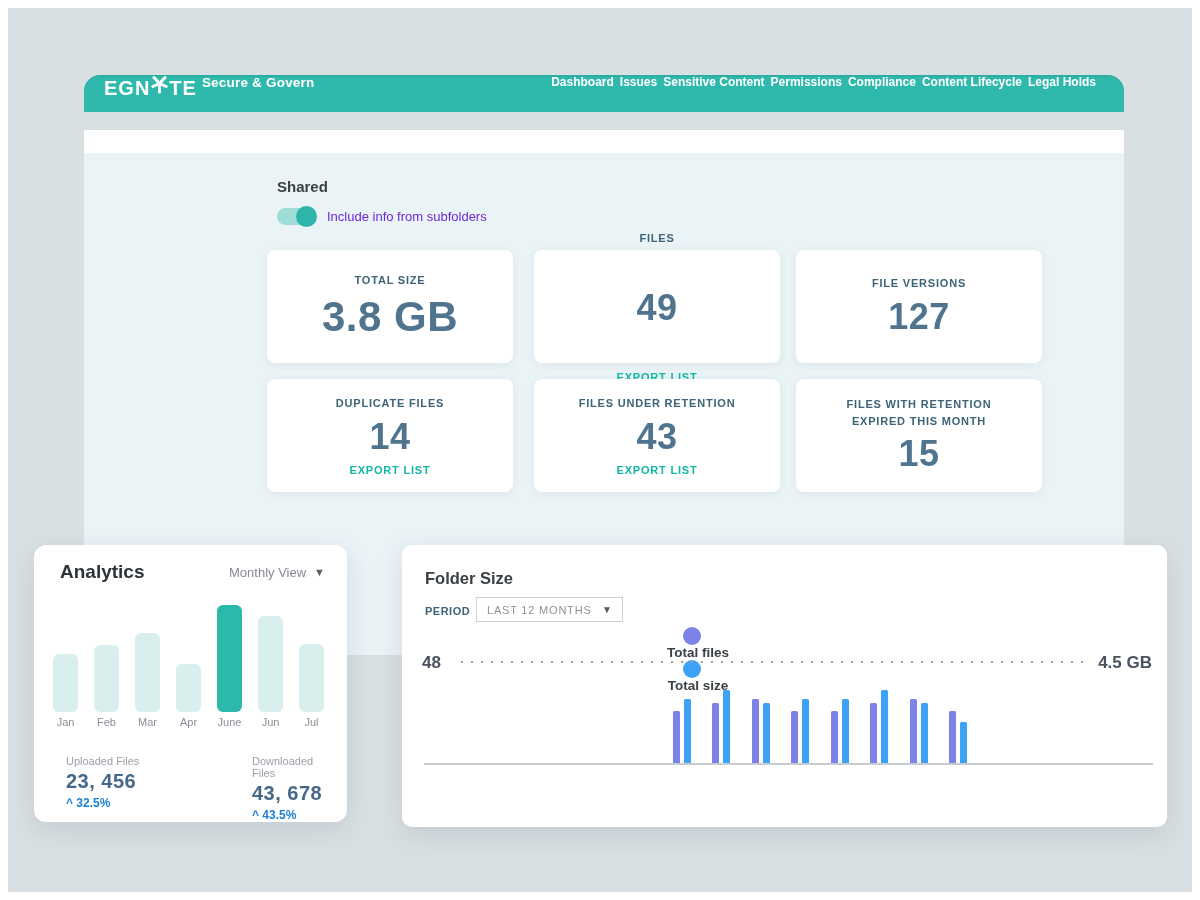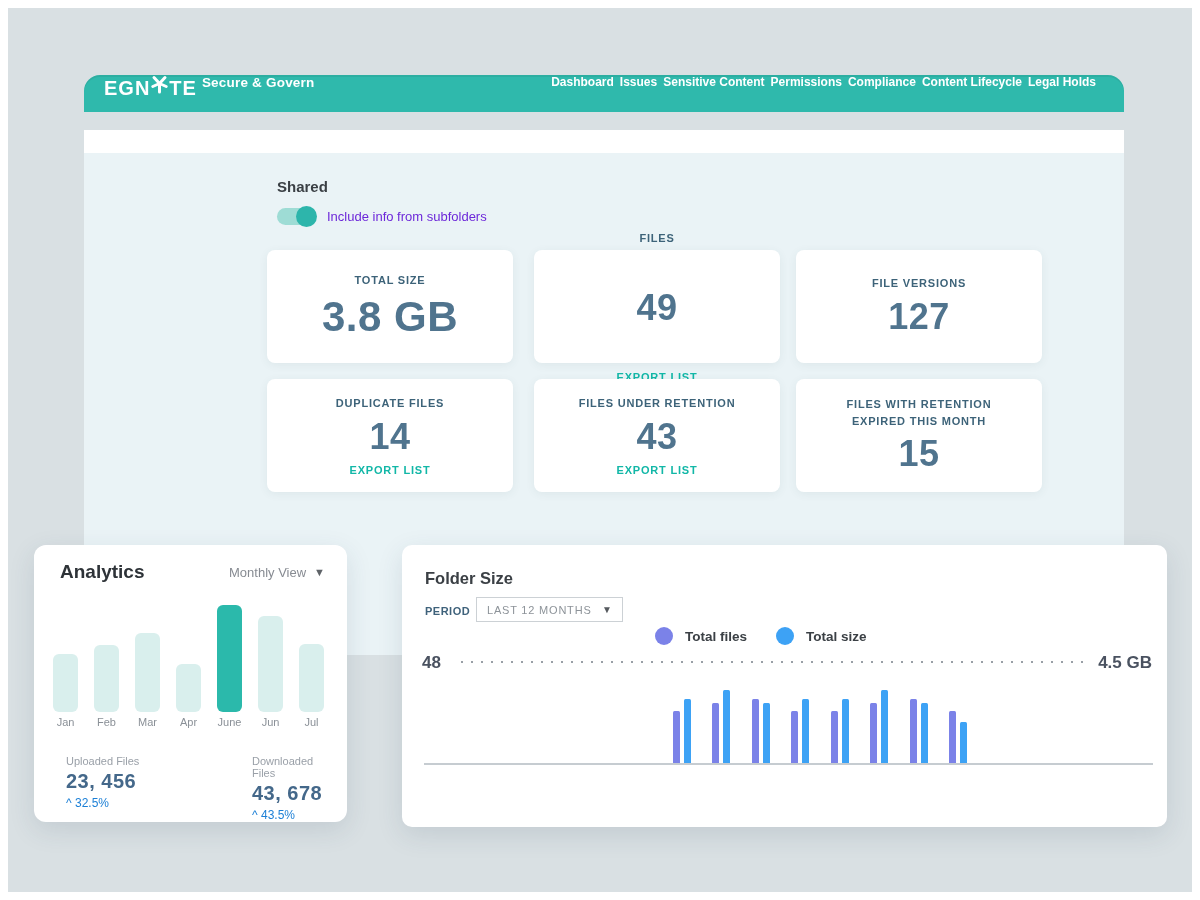--- a/index.html
+++ b/index.html
@@ -47,32 +47,32 @@
   .a-view { display:flex; align-items:center; gap:8px; font-size:13px; color:#878b92; cursor:pointer; }
   .a-view .tri { color:#5f6368; font-size:11px; }
   .a-bars { position:absolute; left:19px; top:60px; width:272px; height:107px; display:flex; gap:16px; align-items:flex-end; }
   .a-bar { width:25px; border-radius:6px; }
   .a-months { position:absolute; left:19px; top:171px; width:272px; display:flex; gap:16px; }
   .a-month { width:25px; text-align:center; font-size:11px; color:#8a9097; }
   .a-stats { position:absolute; left:32px; top:210px; right:20px; display:flex; }
   .a-col2 { position:absolute; left:186px; top:0; }
   .a-stat-label { font-size:11px; color:#9aa0a8; }
   .a-stat-value { font-size:20px; font-weight:700; color:#44688a; letter-spacing:0.5px; margin-top:3px; }
-  .a-stat-delta { font-size:12px; font-weight:400; color:#1b7fd6; margin-top:3px; }
+  .a-stat-delta { font-size:12px; font-weight:700; color:#1b7fd6; margin-top:3px; }
 
   
   .folder-card { position:absolute; left:390px; top:545px; width:765px; height:282px;
     background:#fff; border-radius:10px; box-shadow:0 8px 26px rgba(50,70,90,0.13);margin-left:12px; }
   .f-title { position:absolute; left:23px; top:24px; font-size:16.5px; font-weight:700; color:#3b4045; }
   .f-period-label { position:absolute; left:23px; top:60px; font-size:11px; font-weight:700; letter-spacing:0.5px; color:#3f627b; }
   .f-dropdown { position:absolute; left:74px; top:52px; width:147px; height:25px; border:1px solid #ccd1d5;
     display:flex; align-items:center; padding:0 10px; cursor:pointer; background:#fff; }
   .f-dropdown .dd-text { font-size:11px; letter-spacing:0.8px; color:#8d9399; flex:1; }
   .f-dropdown .tri { color:#55595e; font-size:10px; }
-  .f-legend { position:absolute; left:253px; top:82px; display:flex; align-items:center; }
+  .f-legend { position:absolute; left:253px; top:82px; display:flex; align-items:center;flex-direction:column; }
   .legend-dot { width:18px; height:18px; border-radius:50%; }
   .legend-label { font-size:13.5px; font-weight:700; color:#3b4045; margin-left:12px; }
   .legend-gap { width:29px; }
   .f-axis-left { position:absolute; left:20px; top:108px; font-size:17px; font-weight:600; color:#4a5260; }
   .f-dotline { position:absolute; left:55px; top:115px; width:630px; height:4px;
     background-image:radial-gradient(circle, #999fa6 1.2px, transparent 1.5px);
     background-size:10px 4px; background-position:0 50%; background-repeat:repeat-x; }
   .f-axis-right { position:absolute; right:15px; top:108px; font-size:17px; font-weight:600; color:#4a5260; }
   .f-chart { position:absolute; inset:0; }
   .f-group { position:absolute; bottom:63px; display:flex; align-items:flex-end; gap:4px; }

